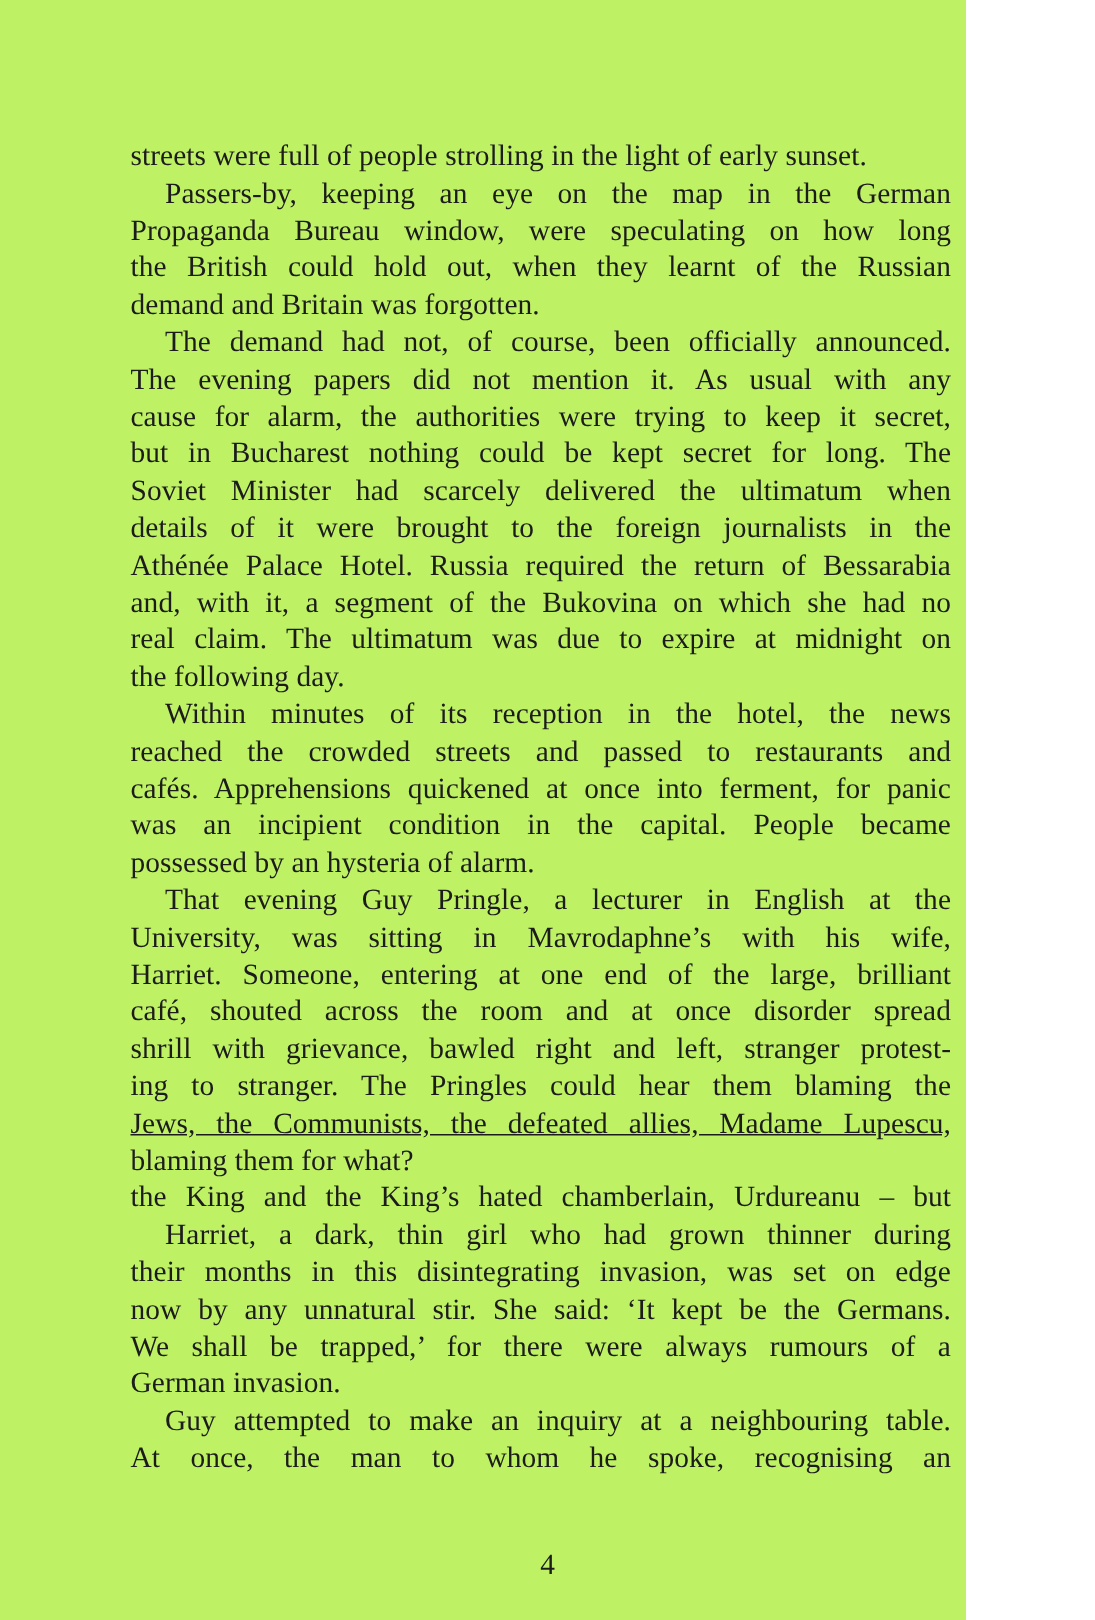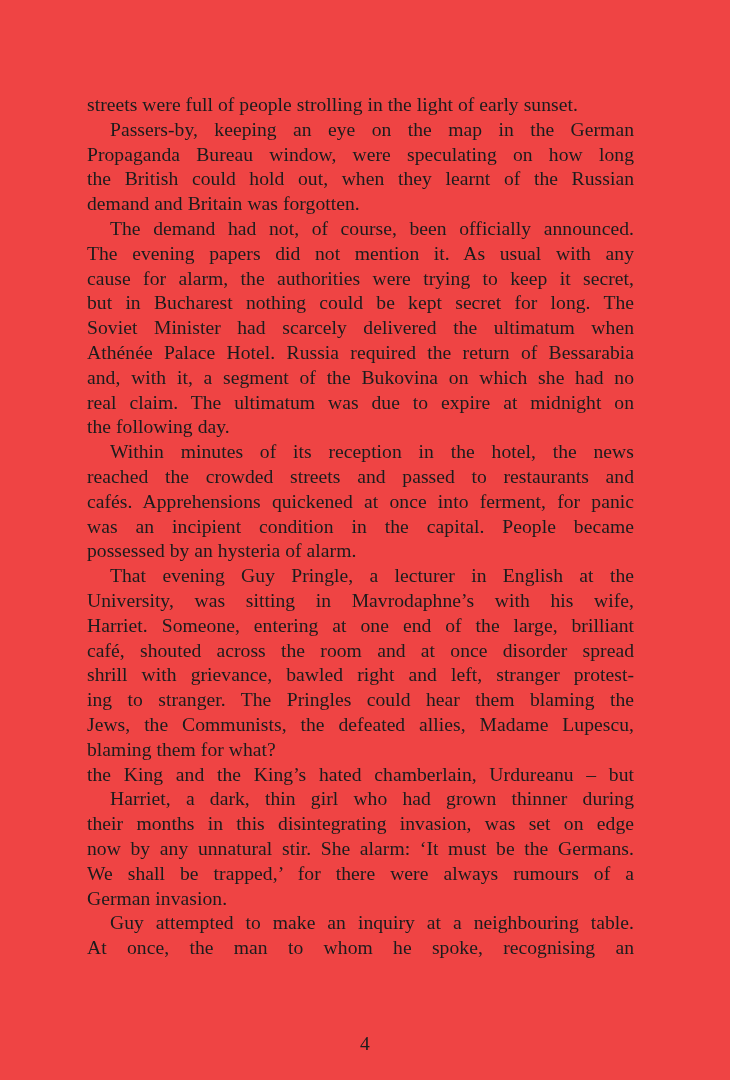--- a/index.html
+++ b/index.html
@@ -11,23 +11,23 @@
     width: 730px;
     height: 1080px;
     position: relative;
     overflow: hidden;
     font-family: "Liberation Serif", "DejaVu Serif", serif;
     color: #1c1c1c;
   }
   .page {
     position: absolute;
     left: 0; top: 0;
-    width: 730px;
+    width: 644px;
     height: 1080px;
-    background: #ef4444;
+    background: #bef264;
   }
   .text-block {
     position: absolute;
     left: 87px;
     top: 93px;
     width: 547px;
   }
   .line {
     display: block;
     height: 24.8px;
@@ -68,47 +68,48 @@
         <span class="line" style="white-space: normal;">Propaganda Bureau window, were speculating on how long</span>
         <span class="line" style="white-space: normal;">the British could hold out, when they learnt of the Russian</span>
         <span class="line last">demand and Britain was forgotten.</span>
       </div>
       <div class="paragraph">
         <span class="line indent" style="white-space: normal;">The demand had not, of course, been officially announced.</span>
         <span class="line" style="white-space: normal;">The evening papers did not mention it. As usual with any</span>
         <span class="line" style="white-space: normal;">cause for alarm, the authorities were trying to keep it secret,</span>
         <span class="line" style="white-space: normal;">but in Bucharest nothing could be kept secret for long. The</span>
         <span class="line" style="white-space: normal;">Soviet Minister had scarcely delivered the ultimatum when</span>
+        <span class="line" style="white-space: normal;">details of it were brought to the foreign journalists in the</span>
         <span class="line" style="white-space: normal;">Athénée Palace Hotel. Russia required the return of Bessarabia</span>
         <span class="line" style="white-space: normal;">and, with it, a segment of the Bukovina on which she had no</span>
         <span class="line" style="white-space: normal;">real claim. The ultimatum was due to expire at midnight on</span>
         <span class="line last">the following day.</span>
       </div>
       <div class="paragraph">
         <span class="line indent" style="white-space: normal;">Within minutes of its reception in the hotel, the news</span>
         <span class="line" style="white-space: normal;">reached the crowded streets and passed to restaurants and</span>
         <span class="line" style="white-space: normal;">cafés. Apprehensions quickened at once into ferment, for panic</span>
         <span class="line" style="white-space: normal;">was an incipient condition in the capital. People became</span>
         <span class="line last">possessed by an hysteria of alarm.</span>
       </div>
       <div class="paragraph">
         <span class="line indent" style="white-space: normal;">That evening Guy Pringle, a lecturer in English at the</span>
         <span class="line" style="white-space: normal;">University, was sitting in Mavrodaphne’s with his wife,</span>
         <span class="line" style="white-space: normal;">Harriet. Someone, entering at one end of the large, brilliant</span>
         <span class="line" style="white-space: normal;">café, shouted across the room and at once disorder spread</span>
         <span class="line" style="white-space: normal;">shrill with grievance, bawled right and left, stranger protest-</span>
         <span class="line" style="white-space: normal;">ing to stranger. The Pringles could hear them blaming the</span>
-        <span class="line" style="white-space: normal;">Jews, the Communists, the defeated allies, Madame Lupescu,</span>
+        <span class="line" style="white-space: normal; text-decoration: underline;">Jews, the Communists, the defeated allies, Madame Lupescu,</span>
         <span class="line last">blaming them for what?</span>
         <span class="line" style="white-space: normal;">the King and the King’s hated chamberlain, Urdureanu – but</span>
       </div>
       <div class="paragraph">
         <span class="line indent" style="white-space: normal;">Harriet, a dark, thin girl who had grown thinner during</span>
         <span class="line" style="white-space: normal;">their months in this disintegrating invasion, was set on edge</span>
-        <span class="line" style="white-space: normal;">now by any unnatural stir. She alarm: ‘It must be the Germans.</span>
+        <span class="line" style="white-space: normal;">now by any unnatural stir. She said: ‘It kept be the Germans.</span>
         <span class="line" style="white-space: normal;">We shall be trapped,’ for there were always rumours of a</span>
         <span class="line last">German invasion.</span>
       </div>
       <div class="paragraph">
         <span class="line indent" style="white-space: normal;">Guy attempted to make an inquiry at a neighbouring table.</span>
         <span class="line" style="white-space: normal;">At once, the man to whom he spoke, recognising an</span>
       </div>
     </div>
   <div class="page-number">4</div>
 </div>

